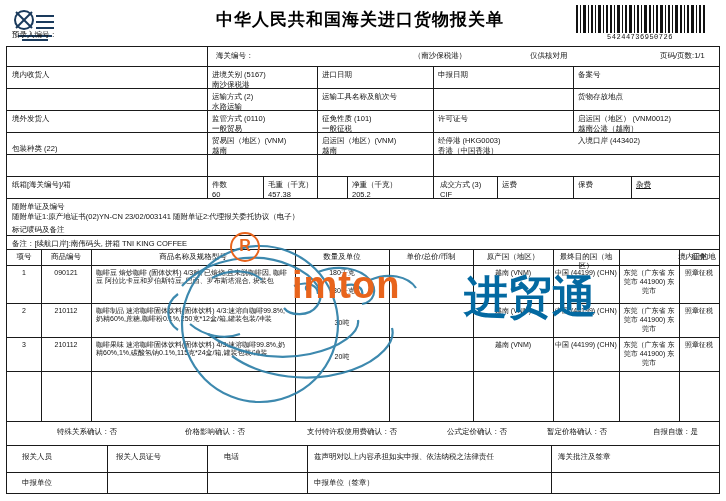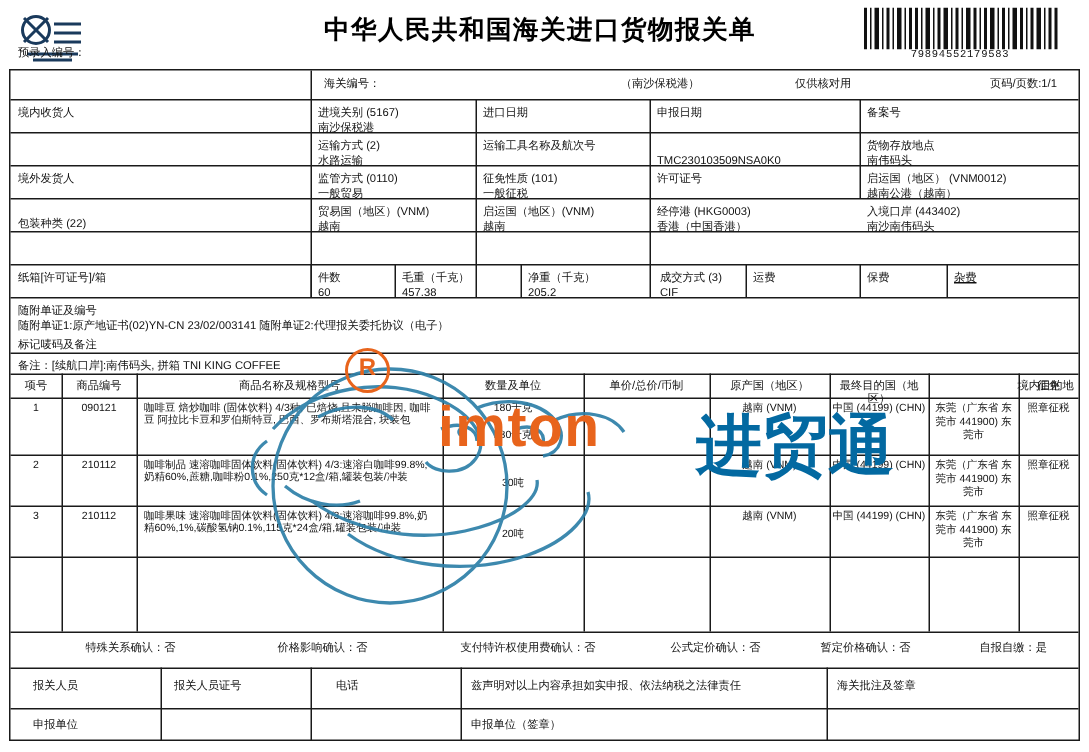--- a/index.html
+++ b/index.html
@@ -124,21 +124,21 @@
         <rect x="101" y="0" width="3" height="28"></rect>
           <rect x="106" y="0" width="2" height="28"></rect>
         <rect x="110" y="0" width="1" height="28"></rect>
           <rect x="113" y="0" width="2" height="28"></rect>
         <rect x="117" y="0" width="3" height="28"></rect>
           <rect x="122" y="0" width="1" height="28"></rect>
         <rect x="125" y="0" width="2" height="28"></rect>
           <rect x="129" y="0" width="2" height="28"></rect>
       </g>
     </svg>
-    <div class="barcode-num">79894552179583</div>
+    <div class="barcode-num">54244736950726</div>
   </div>
 
   <div class="c" style="left:12px;top:30px;width:120px;">预录入编号：</div>
   <div class="c" style="left:216px;top:51px;width:110px;">海关编号：</div>
   <div class="c" style="left:380px;top:51px;width:120px;text-align:center;">（南沙保税港）</div>
   <div class="c" style="left:530px;top:51px;width:90px;">仅供核对用</div>
   <div class="c" style="left:660px;top:51px;width:60px;">页码/页数:1/1</div>
 
   <div class="frame">
 
@@ -171,43 +171,40 @@
     <div class="c pad" style="left:202px;top:21px;width:106px;">进境关别 (5167)</div>
     <div class="c pad" style="left:202px;top:31px;width:106px;">南沙保税港</div>
     <div class="c pad" style="left:312px;top:21px;width:112px;">进口日期</div>
     <div class="c pad" style="left:428px;top:21px;width:136px;">申报日期</div>
     <div class="c pad" style="left:568px;top:21px;width:142px;">备案号</div>
 
     <div class="c pad" style="left:2px;top:65px;width:196px;">境外发货人</div>
     <div class="c pad" style="left:202px;top:43px;width:106px;">运输方式 (2)</div>
     <div class="c pad" style="left:202px;top:53px;width:106px;">水路运输</div>
     <div class="c pad" style="left:312px;top:43px;width:112px;">运输工具名称及航次号</div>
-    <div class="c pad" style="left:428px;top:53px;width:136px;">TMC230103509NSA0K0</div>
     <div class="c pad" style="left:568px;top:43px;width:142px;">货物存放地点</div>
-    <div class="c pad" style="left:568px;top:53px;width:142px;">南伟码头</div>
 
     <div class="c pad" style="left:202px;top:65px;width:106px;">监管方式 (0110)</div>
     <div class="c pad" style="left:202px;top:75px;width:106px;">一般贸易</div>
     <div class="c pad" style="left:312px;top:65px;width:112px;">征免性质 (101)</div>
     <div class="c pad" style="left:312px;top:75px;width:112px;">一般征税</div>
     <div class="c pad" style="left:428px;top:65px;width:136px;">许可证号</div>
     <div class="c pad" style="left:568px;top:65px;width:142px;">启运国（地区） (VNM0012)</div>
     <div class="c pad" style="left:568px;top:75px;width:142px;">越南公港（越南）</div>
 
     <div class="c pad" style="left:202px;top:87px;width:106px;">贸易国（地区）(VNM)</div>
     <div class="c pad" style="left:202px;top:97px;width:106px;">越南</div>
     <div class="c pad" style="left:312px;top:87px;width:112px;">启运国（地区）(VNM)</div>
     <div class="c pad" style="left:312px;top:97px;width:112px;">越南</div>
     <div class="c pad" style="left:428px;top:87px;width:136px;">经停港 (HKG0003)</div>
     <div class="c pad" style="left:428px;top:97px;width:136px;">香港（中国香港）</div>
     <div class="c pad" style="left:568px;top:87px;width:142px;">入境口岸 (443402)</div>
-    <div class="c pad" style="left:568px;top:97px;width:142px;">南沙南伟码头</div>
 
     <div class="c pad" style="left:2px;top:95px;width:196px;">包装种类 (22)</div>
-    <div class="c pad" style="left:2px;top:131px;width:196px;">纸箱[许可证号]/箱</div>
+    <div class="c pad" style="left:2px;top:131px;width:196px;">纸箱[海关编号]/箱</div>
 
     <div class="c pad" style="left:202px;top:131px;width:52px;">件数</div>
     <div class="c pad" style="left:202px;top:141px;width:52px;">60</div>
     <div class="c pad" style="left:258px;top:131px;width:80px;">毛重（千克）</div>
     <div class="c pad" style="left:258px;top:141px;width:80px;">457.38</div>
     <div class="c pad" style="left:342px;top:131px;width:80px;">净重（千克）</div>
     <div class="c pad" style="left:342px;top:141px;width:80px;">205.2</div>
     <div class="c pad" style="left:430px;top:131px;width:58px;">成交方式 (3)</div>
     <div class="c pad" style="left:430px;top:141px;width:58px;">CIF</div>
     <div class="c pad" style="left:492px;top:131px;width:70px;">运费</div>

